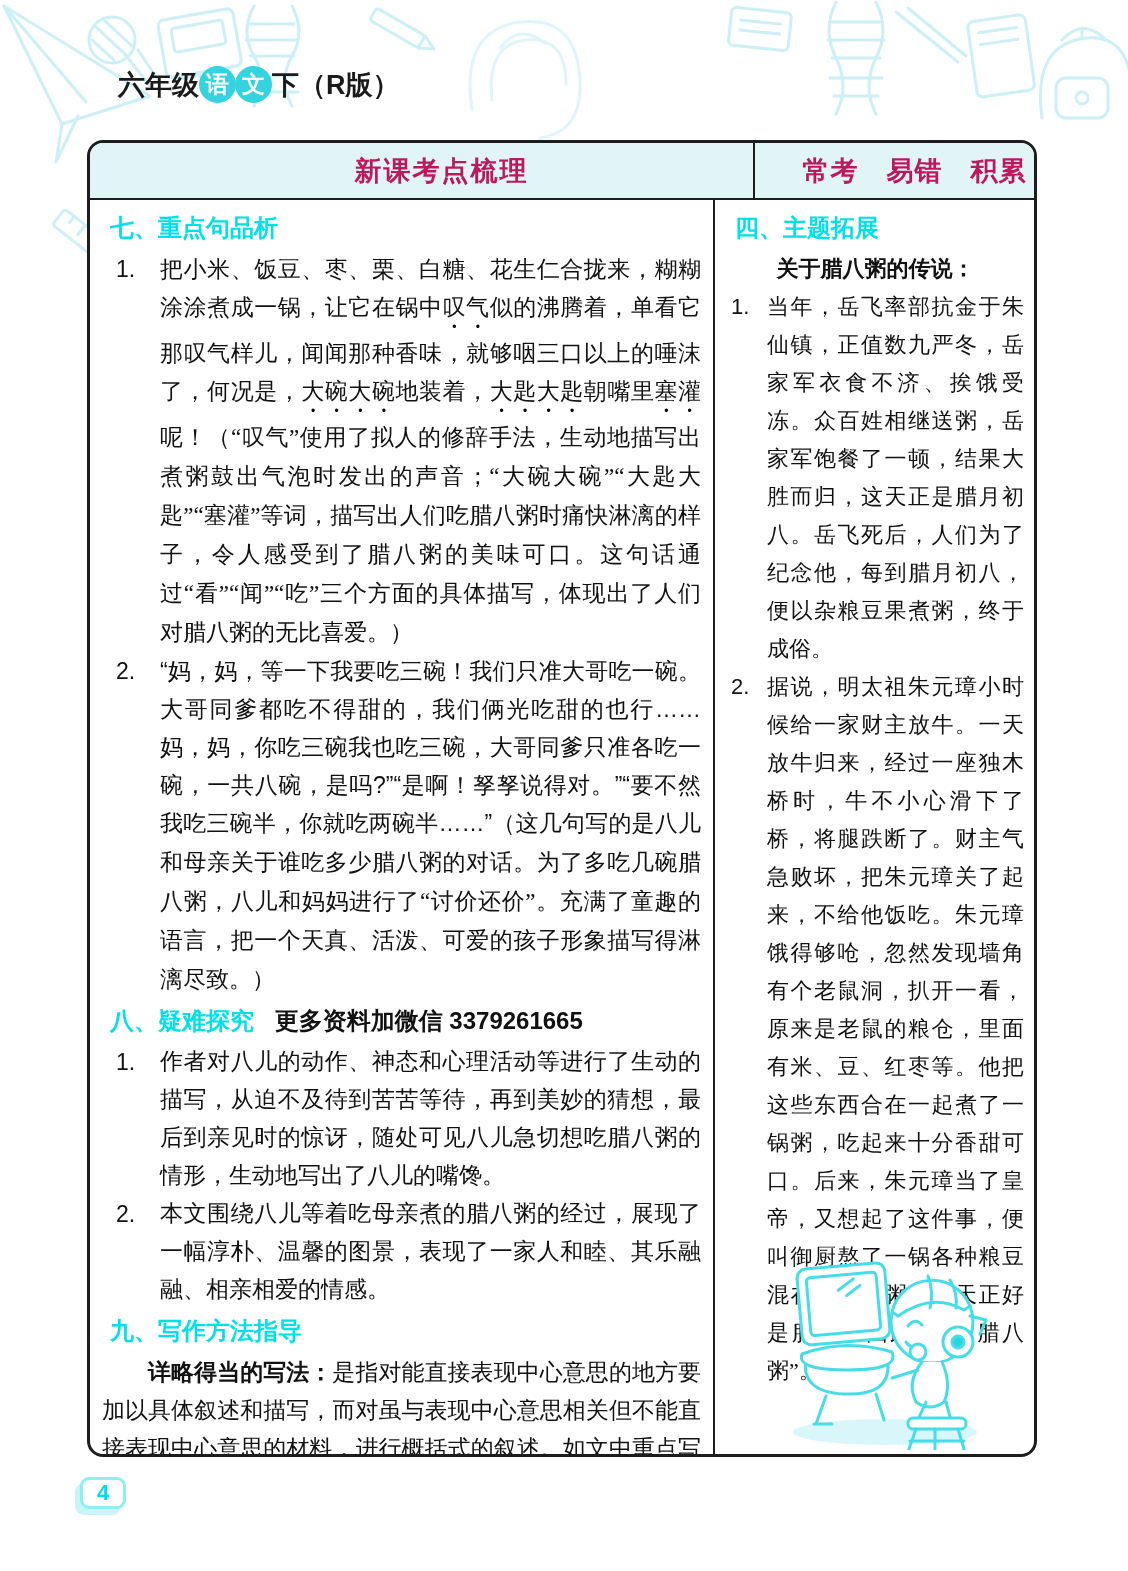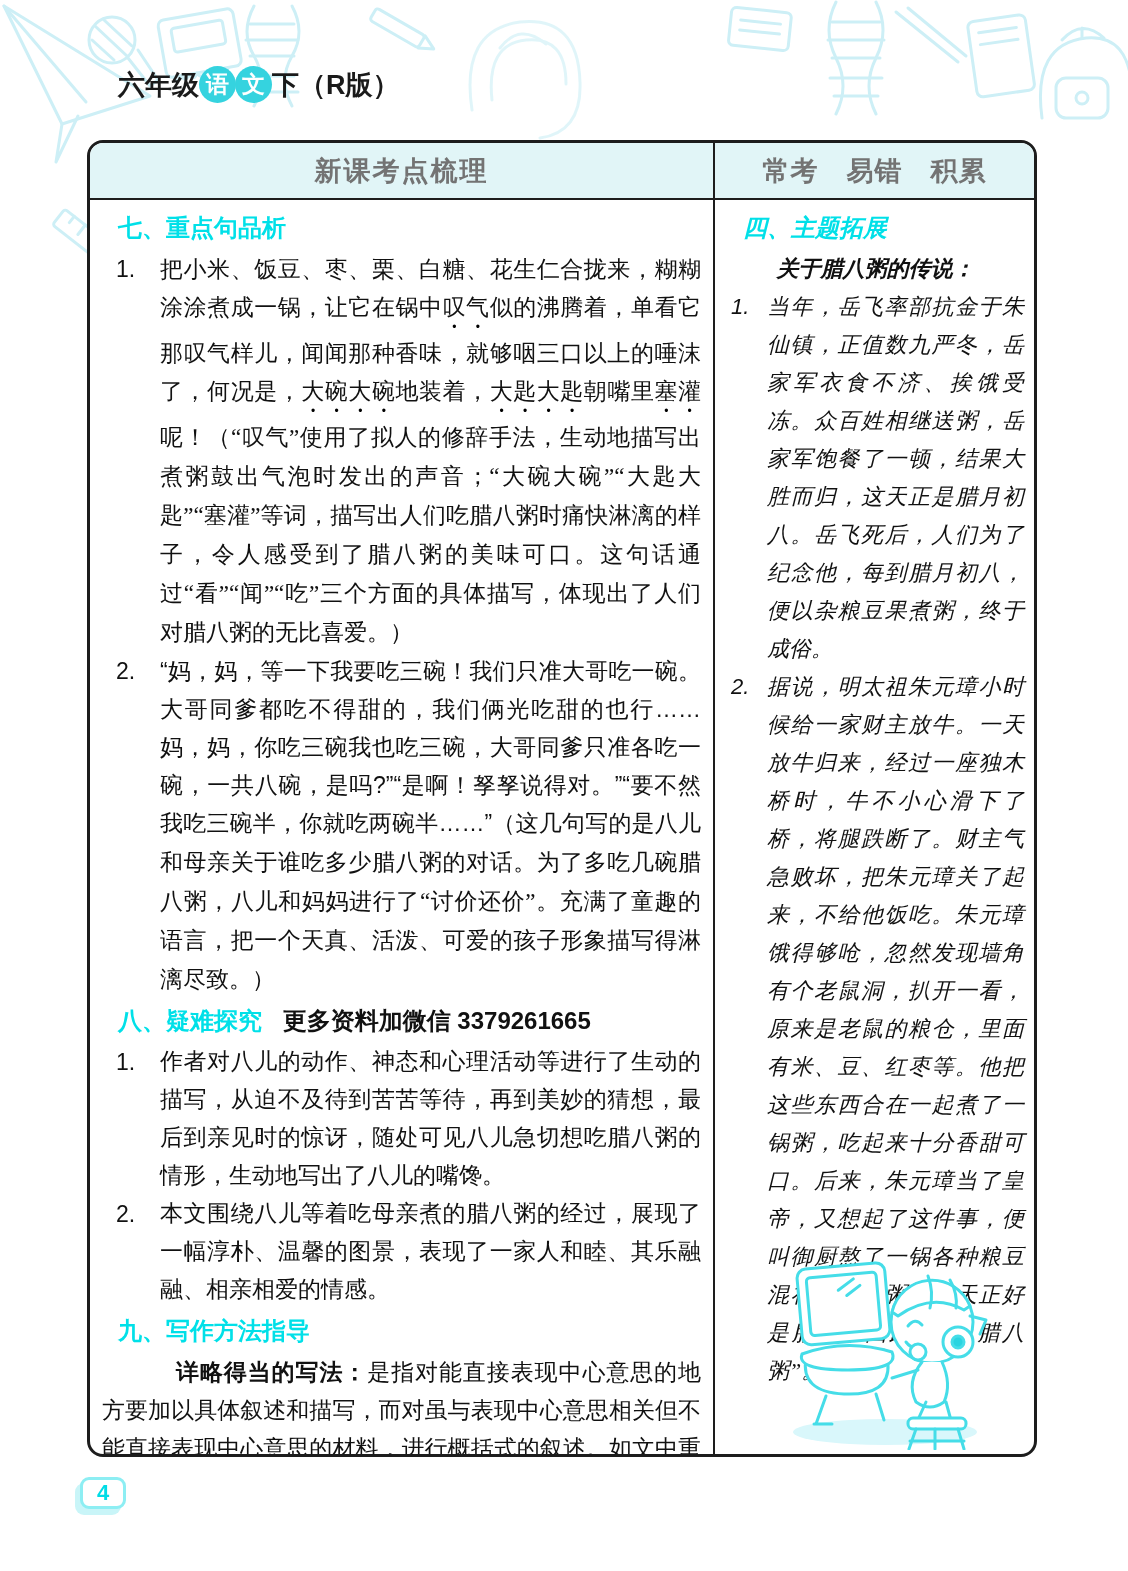--- a/index.html
+++ b/index.html
@@ -12,36 +12,36 @@
                font-size:27px;font-weight:bold;color:#1a1a1a;}
   .badge-group{display:flex;}
   .badge{width:37px;height:37px;border-radius:50%;background:#35d3df;color:#ffffff;
          display:flex;align-items:center;justify-content:center;font-size:23px;font-weight:bold;}
   .badge+.badge{margin-left:-1px;}
   
   .sheet{position:absolute;left:87px;top:140px;width:950px;height:1317px;box-sizing:border-box;
          border:3px solid #1d1d1d;border-radius:16px;background:#ffffff;overflow:hidden;
          display:flex;flex-direction:column;}
   .head-row{display:flex;background:#e1f5f7;border-bottom:2px solid #1d1d1d;height:55px;flex:0 0 auto;}
-  .head-cell{display:flex;align-items:center;justify-content:center;font-size:27px;font-weight:bold;color:#737373;}
+  .head-cell{display:flex;align-items:center;justify-content:center;font-size:27px;font-weight:bold;color:#be185d;margin-left:40px;}
   .head-left{width:625px;box-sizing:border-box;border-right:2px solid #1d1d1d;letter-spacing:2px;}
   .head-right{flex:1;letter-spacing:1px;}
   .body-row{flex:1;display:flex;min-height:0;}
   .col-left{width:625px;box-sizing:border-box;border-right:2px solid #1d1d1d;
             padding:6px 12px 0 12px;font-size:23px;line-height:38px;}
   .col-right{flex:1;position:relative;box-sizing:border-box;
-             padding:6px 10px 8px 12px;font-size:22px;line-height:38px;font-style:italic;}
-  .sec-head{color:#00e0e8;font-weight:bold;font-size:24px;line-height:40px;margin:2px 16px;}
+             padding:6px 10px 8px 12px;font-size:22px;line-height:38px;}
+  .sec-head{color:#00e0e8;font-weight:bold;font-size:24px;line-height:40px;margin:2px 8px;}
   .sec-head .wm{color:#111;font-weight:bold;font-size:24px;margin-left:14px;letter-spacing:0;}
   .item{position:relative;padding-left:58px;text-align:justify;}
   .item .num{position:absolute;left:14px;top:0;}
   .answer{padding-left:58px;text-align:justify;font-family:"Liberation Serif",serif;}
   .para{ text-indent:2em;text-align:justify;margin:0;}
   .kai{font-family:"Liberation Serif",serif;}
-  .b{font-weight:bold;margin-left:28px;}
+  .b{font-weight:bold;}
   .dot{-webkit-text-emphasis:filled dot #000;text-emphasis:filled dot #000;
        -webkit-text-emphasis-position:under right;text-emphasis-position:under right;}
   .r-item{position:relative;padding-left:40px;text-align:justify;font-family:"Liberation Serif",serif;}
   .r-item .num{position:absolute;left:4px;top:0;font-family:"Liberation Sans",sans-serif;}
   .r-intro{font-weight:bold;text-align:center;}
   
   .mascot{position:absolute;right:14px;bottom:4px;}
   
   .page-num{position:absolute;left:80px;top:1477px;width:46px;height:32px;box-sizing:border-box;
             border:3px solid #8deef3;border-radius:9px;background:#fff;

